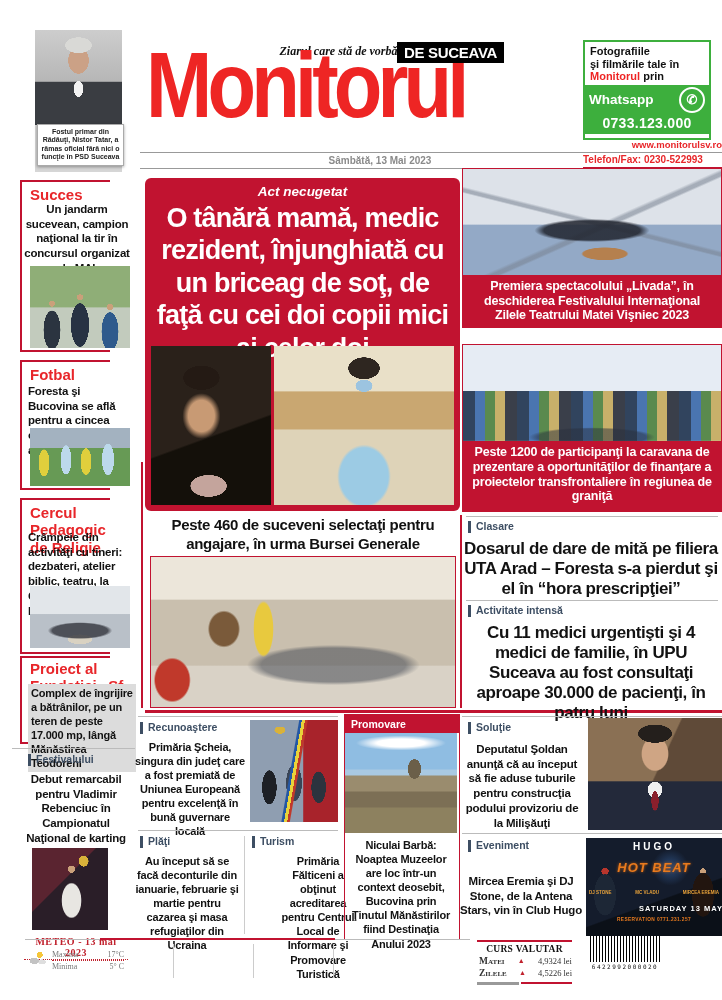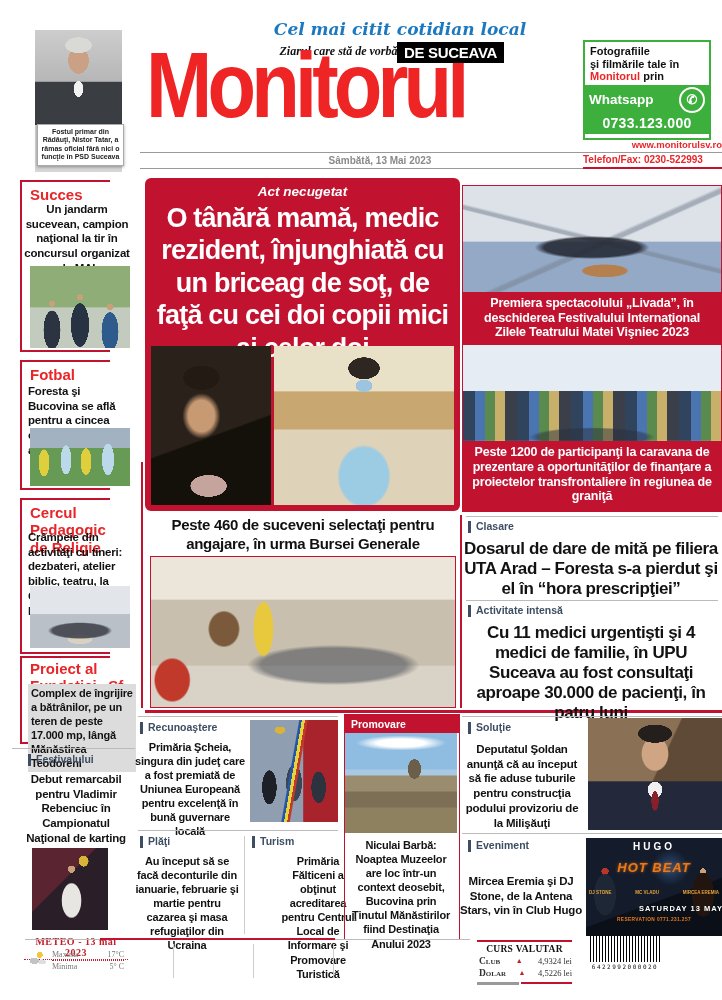--- a/index.html
+++ b/index.html
@@ -185,21 +185,20 @@
 </style>
 </head>
 <body>
 
 <div class="page">
 
   <div class="abs portrait-bg" style="left:35px;top:30px;width:87px;height:142px;"></div>
   <div class="photo ph-portrait" style="left:35px;top:30px;width:87px;height:95px;"></div>
   <div class="abs portrait-cap" style="left:37px;top:124px;width:81px;">Fostul primar din Rădăuţi, Nistor Tatar, a rămas oficial fără nici o funcţie în PSD Suceava</div>
 
-  <div class="abs tagline-script" style="left:250px;top:19px;width:300px;">Cel mai citit cotidian local</div>
   <div class="abs tagline-serif" style="left:245px;top:44px;width:245px;">Ziarul care stă de vorbă cu oamenii</div>
   <div class="abs masthead" style="left:146px;top:42px;">Monitorul</div>
   <div class="abs edition" style="left:397px;top:42px;">DE SUCEAVA</div>
 
   <div class="abs wa-box" style="left:583px;top:40px;width:124px;height:96px;">
     <div class="wa-l" style="padding-top:3px;">Fotografiile</div>
     <div class="wa-l">şi filmările tale în</div>
     <div class="wa-l"><span class="wa-brand">Monitorul</span> <span>prin</span></div>
     <div class="wa-green">
       <div class="wa-app-row">
@@ -268,21 +267,21 @@
   <div class="photo ph-mainL" style="left:151px;top:346px;width:120px;height:159px;"></div>
   <div class="photo ph-mainR" style="left:274px;top:346px;width:180px;height:159px;"></div>
 
   <div class="abs bursa-hl" style="left:150px;top:516px;width:306px;">Peste 460 de suceveni selectaţi pentru angajare, în urma Bursei Generale</div>
   <div class="photo ph-bursa" style="left:150px;top:556px;width:304px;height:150px;border:1px solid #c11330;"></div>
 
   <div class="abs redline" style="left:145px;top:710px;width:577px;height:3px;"></div>
   <div class="abs redline" style="left:141px;top:462px;width:1.5px;height:246px;"></div>
   <div class="abs redline" style="left:460px;top:515px;width:1.5px;height:193px;"></div>
 
-  <div class="rblock" style="left:462px;top:185px;width:258px;height:158px;justify-content:flex-end;">
+  <div class="rblock" style="left:462px;top:168px;width:258px;height:158px;justify-content:flex-end;">
     <div class="rphoto ph-theater photo" style="position:relative;height:109px;background-color:#c8d0da;"></div>
     <div class="cap-red">Premiera spectacolului „Livada”, în deschiderea Festivalului Internaţional Zilele Teatrului Matei Vişniec 2023</div>
   </div>
   <div class="rblock" style="left:462px;top:344px;width:258px;height:166px;">
     <div class="rphoto ph-caravan photo" style="position:relative;height:96px;background-color:#dfe5ee;"></div>
     <div class="cap-red">Peste 1200 de participanţi la caravana de prezentare a oportunităţilor de finanţare a proiectelor transfrontaliere în regiunea de graniţă</div>
   </div>
 
   <div class="abs sep" style="left:466px;top:516px;width:252px;height:1px;"></div>
   <div class="abs lbl-navy" style="left:468px;top:521px;">Clasare</div>
@@ -333,26 +332,26 @@
 
   <div class="abs sep" style="left:25px;top:939px;width:445px;height:1px;"></div>
   <div class="abs redline" style="left:100px;top:938px;width:235px;height:2px;"></div>
   <div class="abs vsep" style="left:173px;top:944px;width:1px;height:34px;"></div>
   <div class="abs vsep" style="left:253px;top:944px;width:1px;height:34px;"></div>
   <div class="abs vsep" style="left:333px;top:944px;width:1px;height:34px;"></div>
 
   <div class="abs redline" style="left:477px;top:940px;width:95px;height:2px;"></div>
   <div class="abs curs-title" style="left:477px;top:944px;width:95px;">CURS VALUTAR</div>
   <div class="abs curs-row" style="left:479px;top:956px;width:93px;">
-    <span class="curs-name">Club</span>
+    <span class="curs-name">Matei</span>
     <span class="curs-arrow">▲</span>
     <span>4,9324 lei</span>
   </div>
   <div class="abs curs-row" style="left:479px;top:968px;width:93px;">
-    <span class="curs-name">Dolar</span>
+    <span class="curs-name">Zilele</span>
     <span class="curs-arrow">▲</span>
     <span>4,5226 lei</span>
   </div>
   <div class="abs" style="left:477px;top:982px;width:42px;height:3px;background:#999;"></div>
   <div class="abs redline" style="left:521px;top:982px;width:51px;height:2px;"></div>
 
   <div class="abs barcode" style="left:590px;top:936px;width:70px;height:26px;"></div>
   <div class="abs barcode-num" style="left:586px;top:963px;width:78px;">6422992000020</div>
 
 </div>

